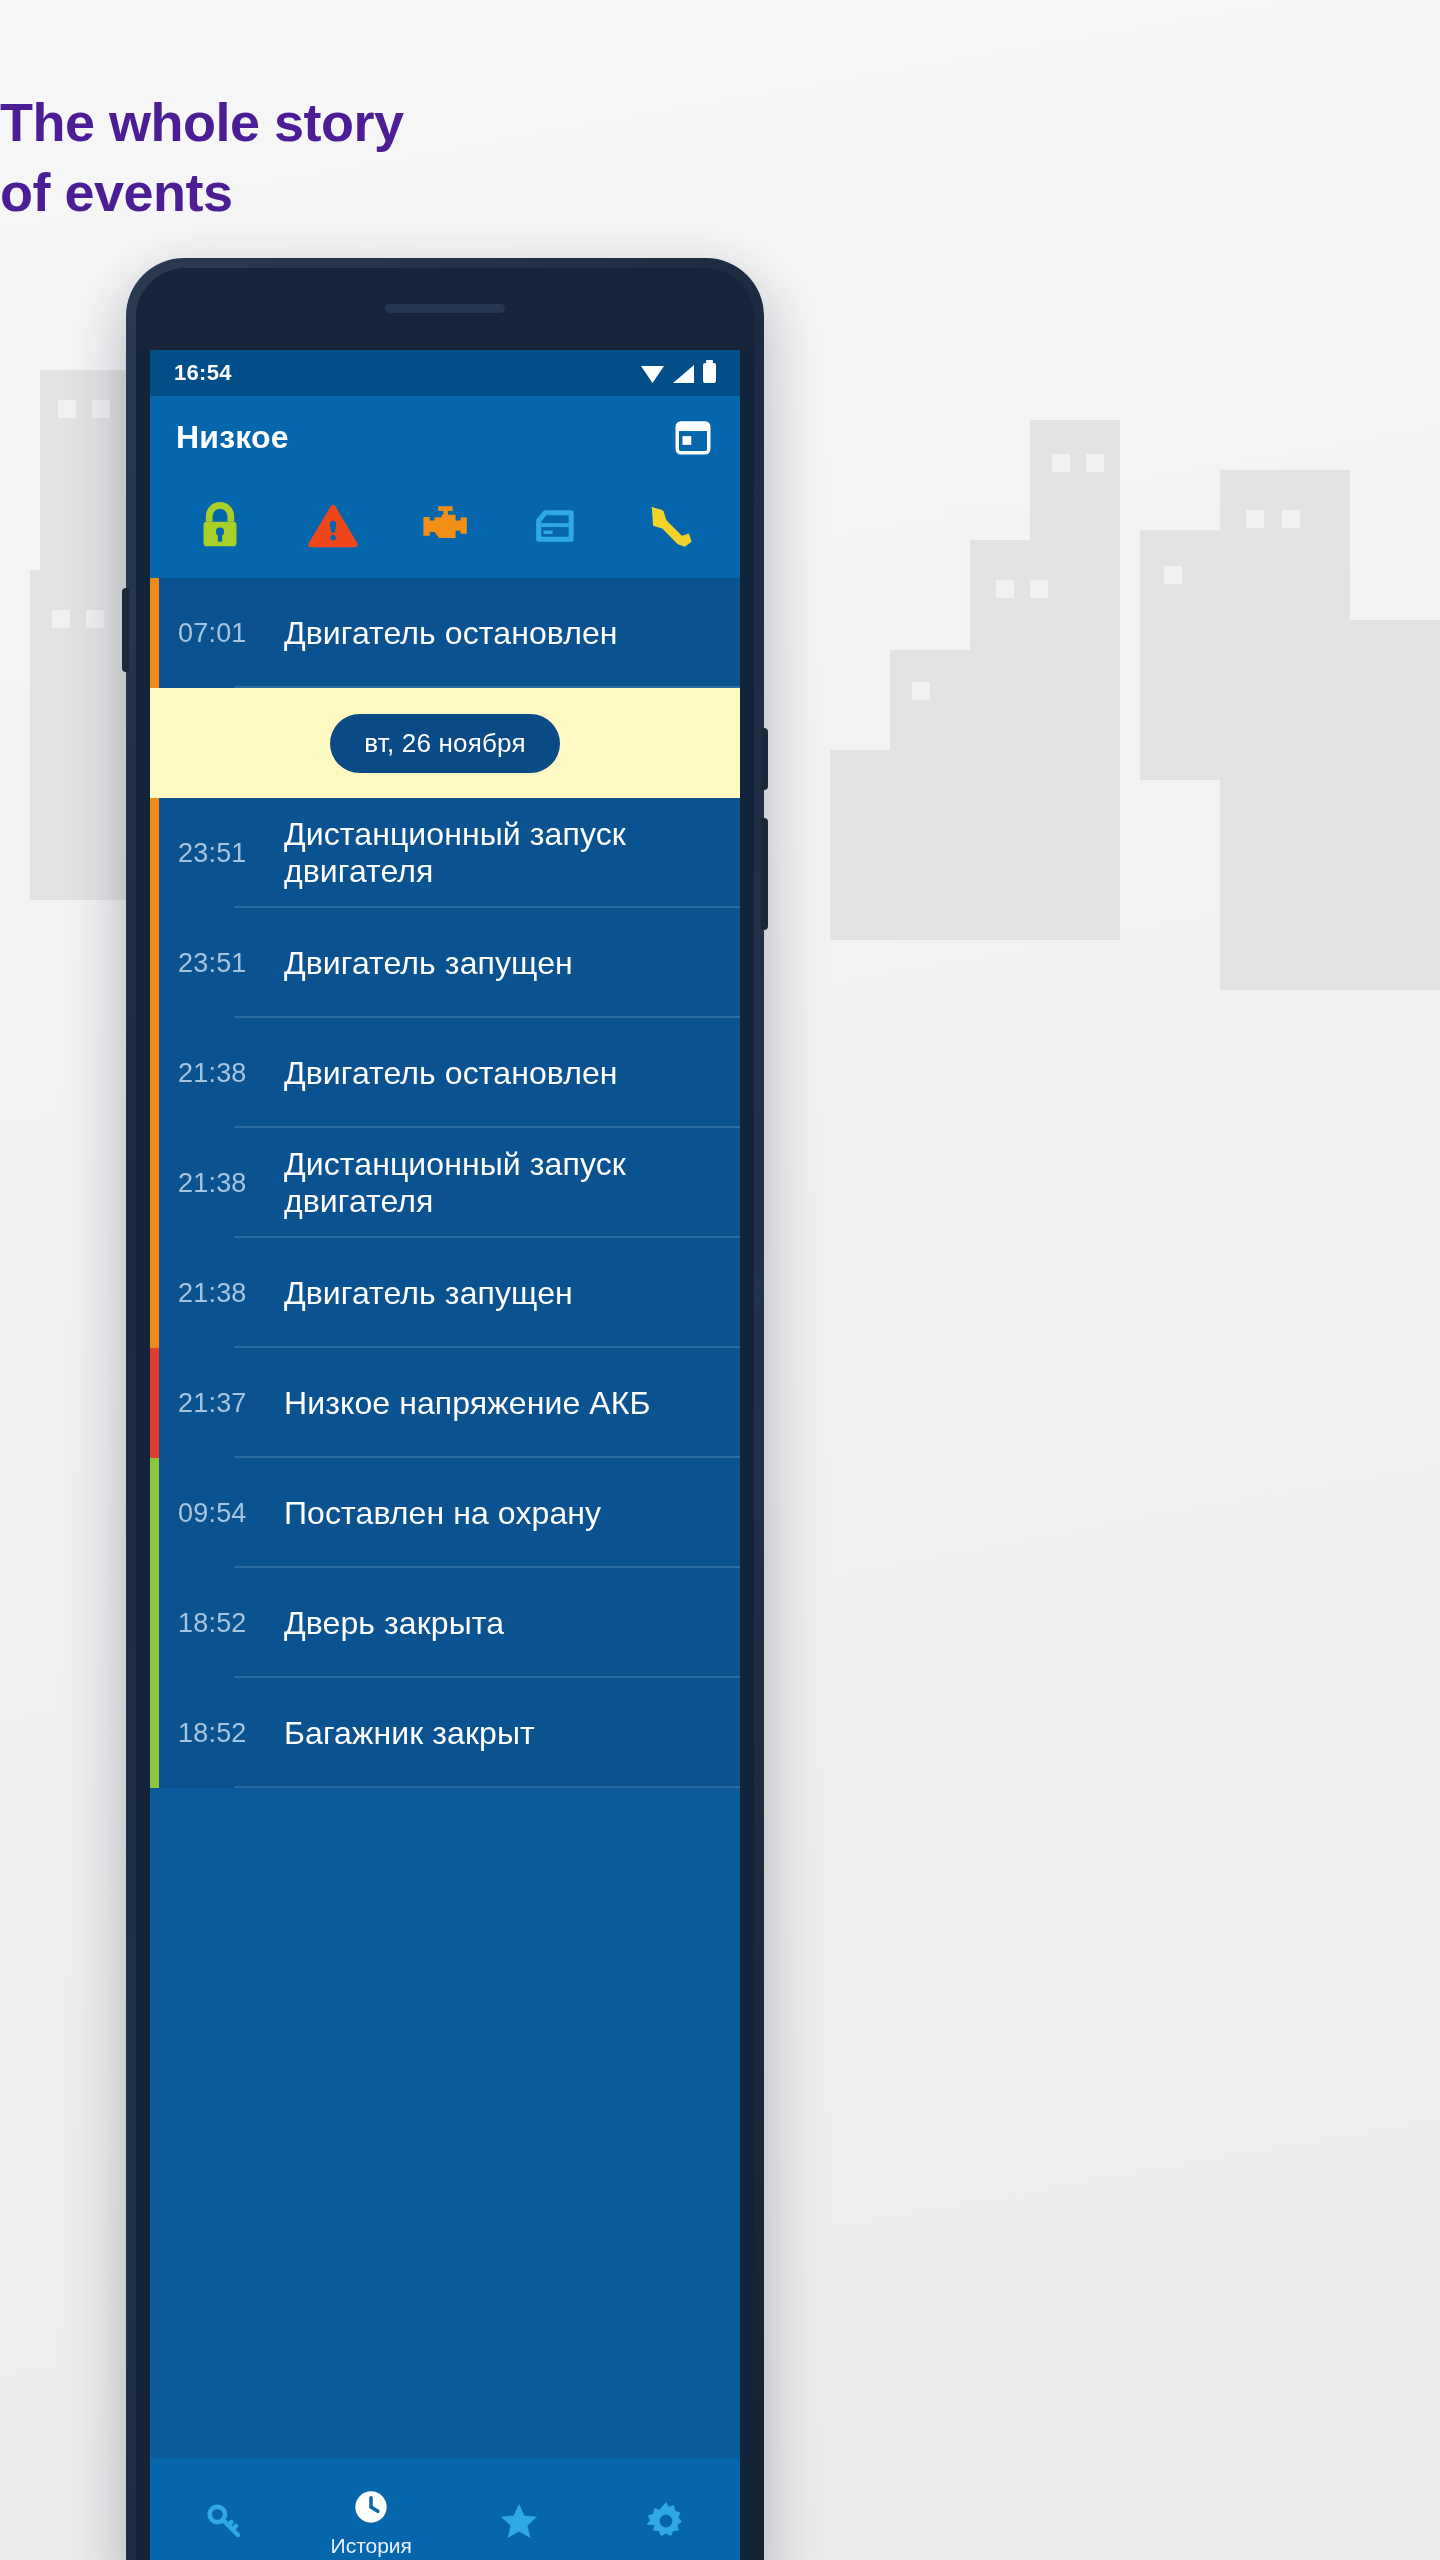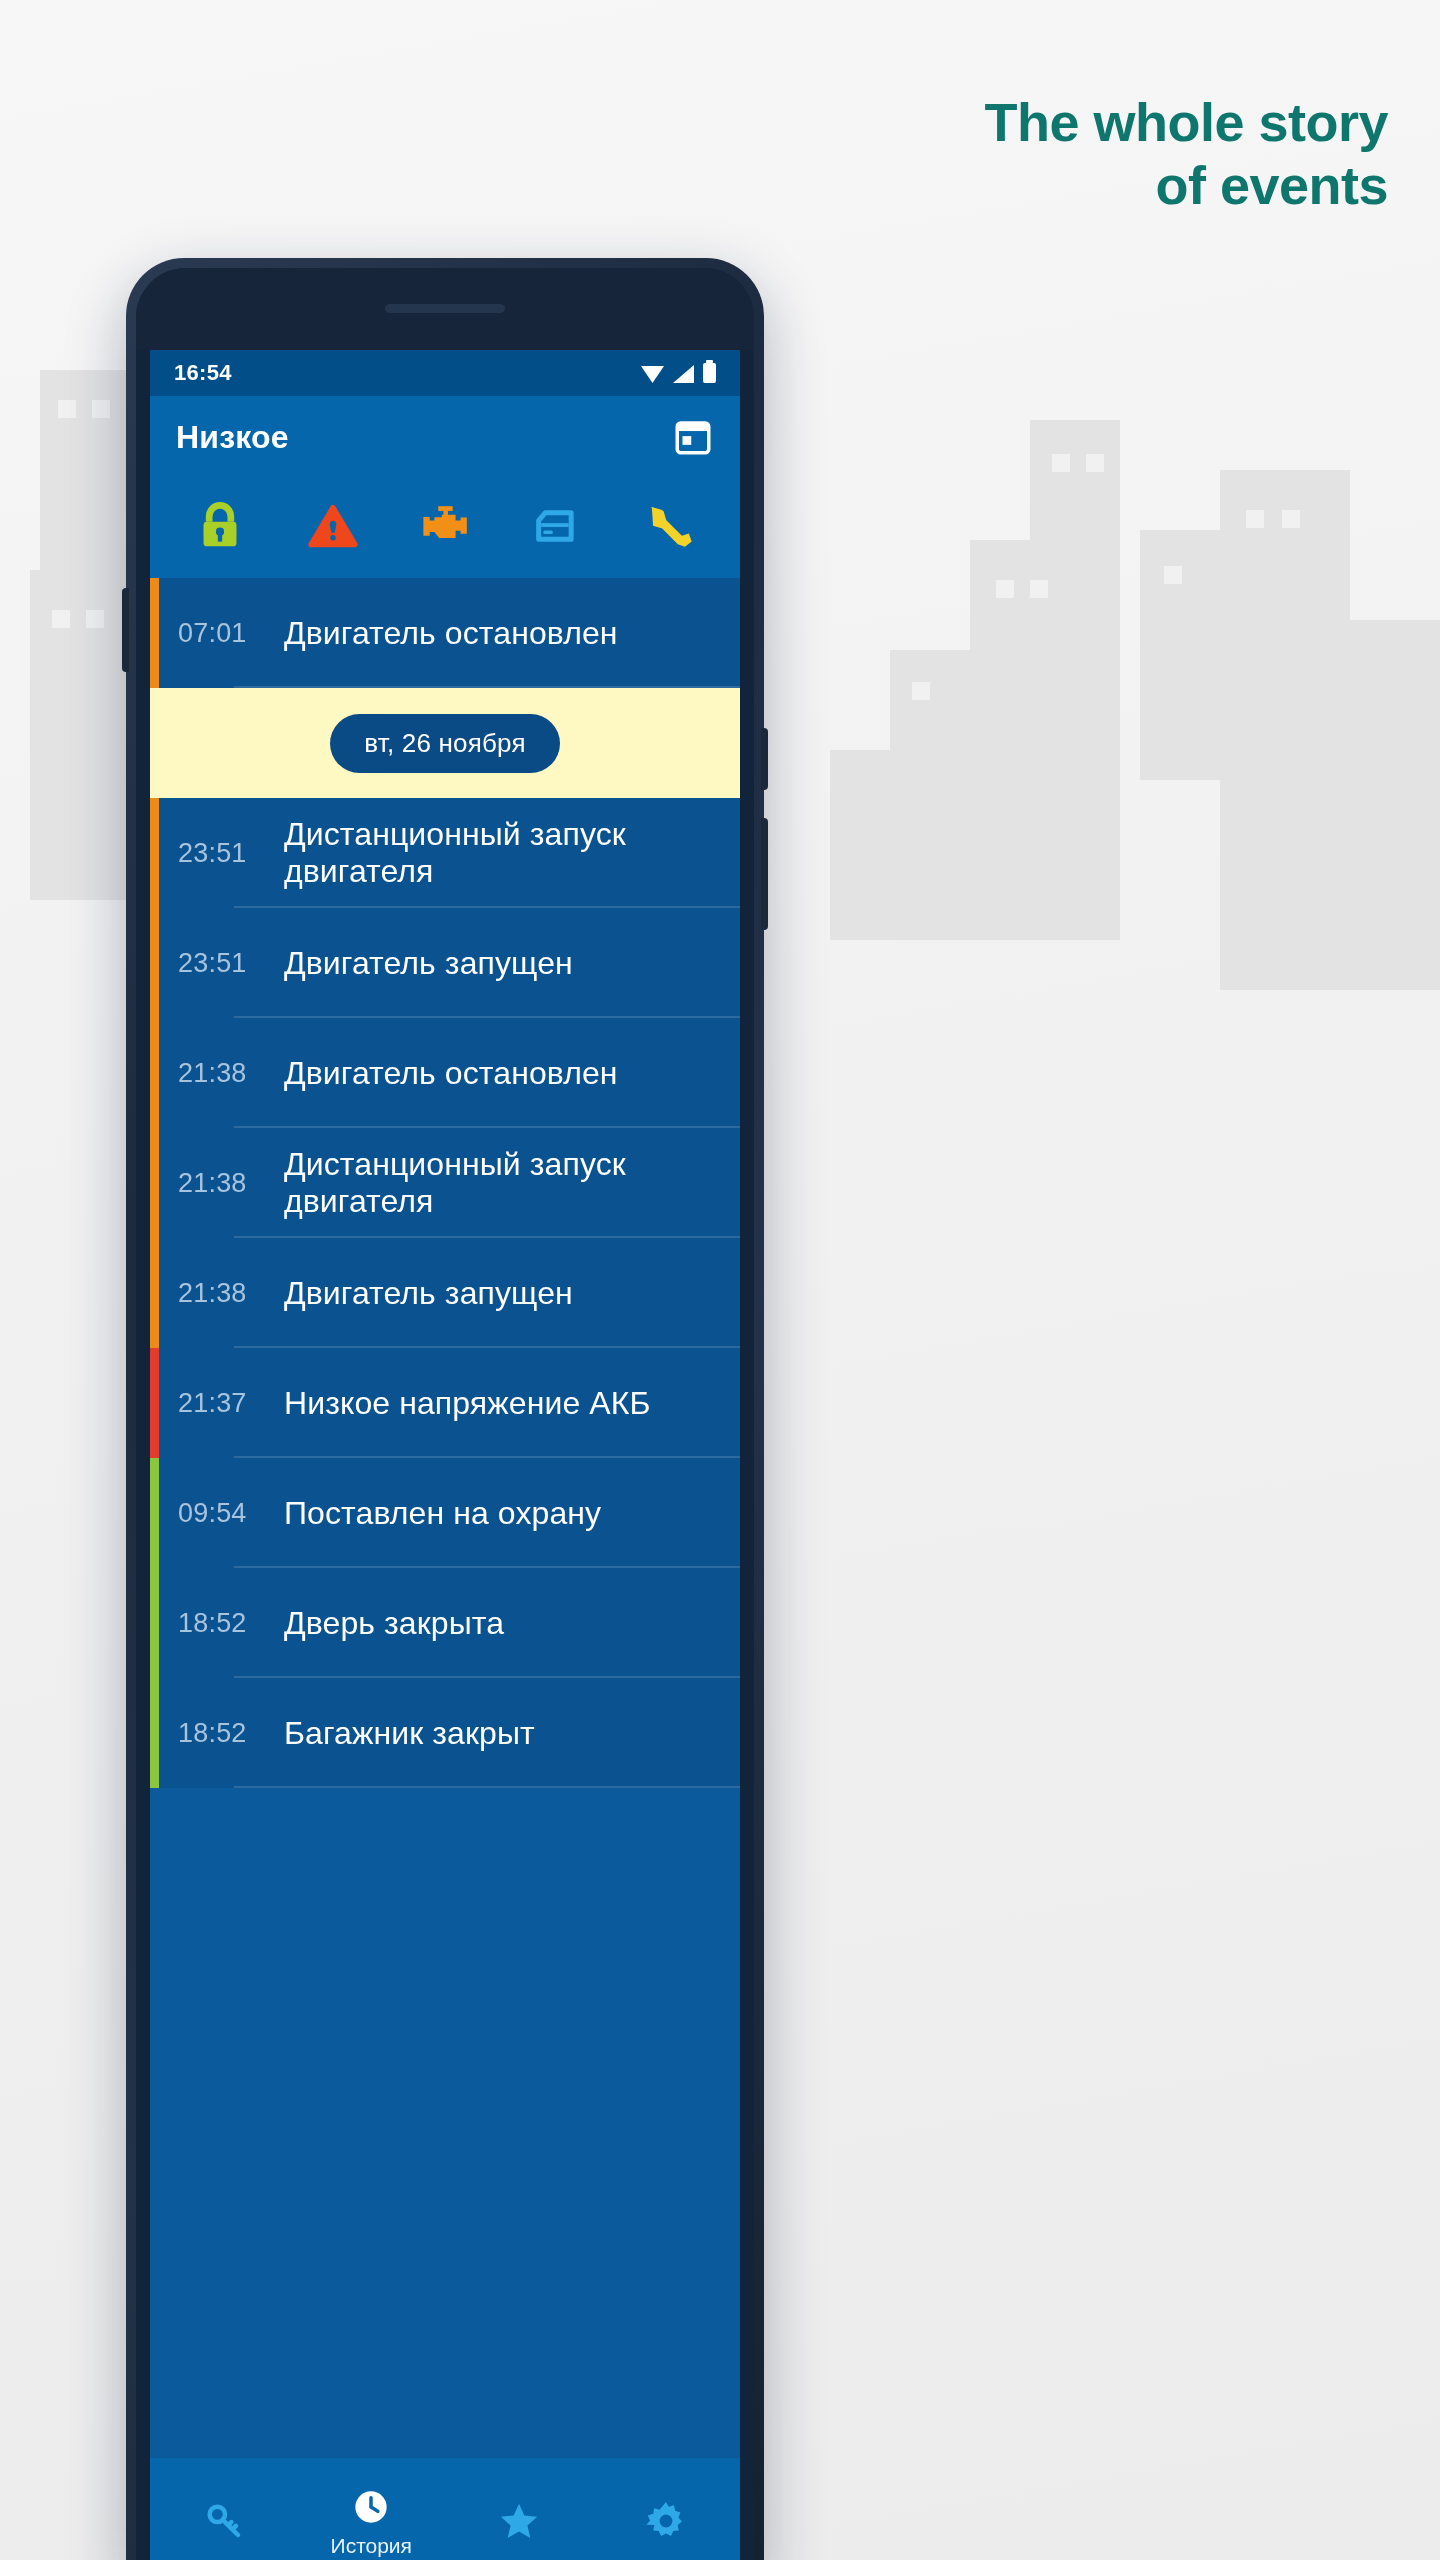--- a/index.html
+++ b/index.html
@@ -16,28 +16,28 @@
     position:absolute; inset:0;
     background:linear-gradient(170deg,#f7f7f8 0%,#f1f1f2 45%,#ececed 100%);
   }
   .city { position:absolute; opacity:1; }
   .blk { position:absolute; background:#e3e3e4; }
   .win { position:absolute; background:#f1f1f2; }
 
   
   .headline {
     position:absolute; top:95px; left:0; width:1388px;
-    text-align:right;
-    color:#0f766e;
+    text-align:left;
+    color:#4c1d95;
     font-size:54px;
     font-weight:bold;
     line-height:1.0;
     letter-spacing:-0.5px;
   }
-  .headline .l2 { display:block; margin-top:9px; }
+  .headline .l2 { display:block; margin-top:16px; }
 
   
   .phone {
     position:absolute;
     left:126px; top:258px;
     width:638px; height:2320px;
     border-radius:58px 58px 0 0;
     background:linear-gradient(125deg,#2a3a52 0%,#1d2b40 30%,#223248 60%,#16212f 100%);
     box-shadow:0 22px 60px rgba(20,30,45,0.30);
     padding:10px;

